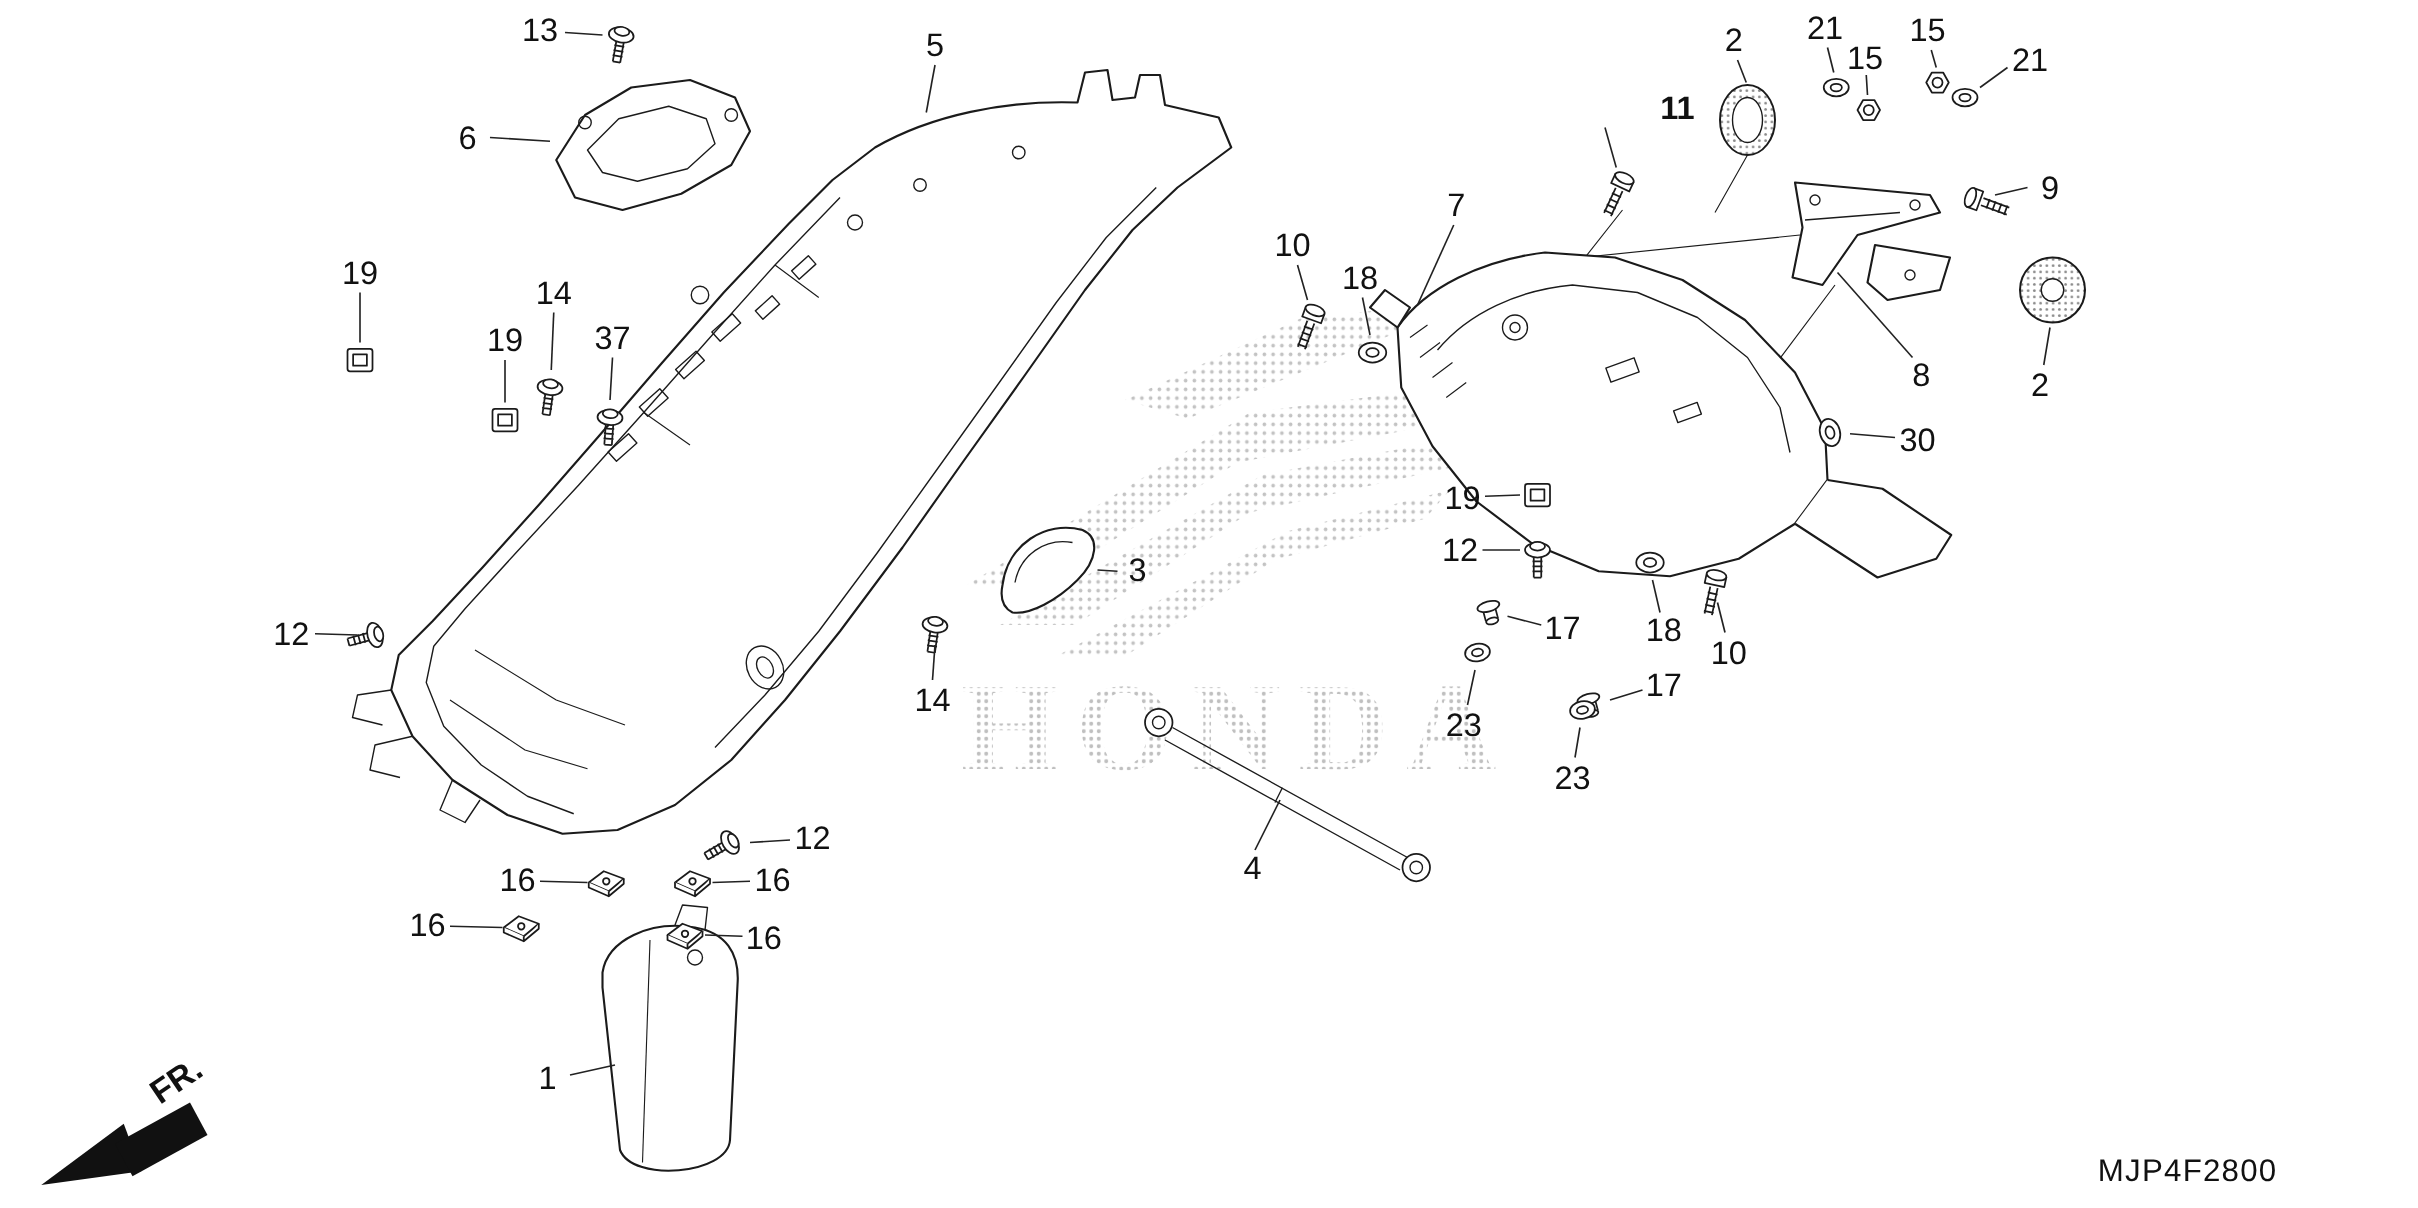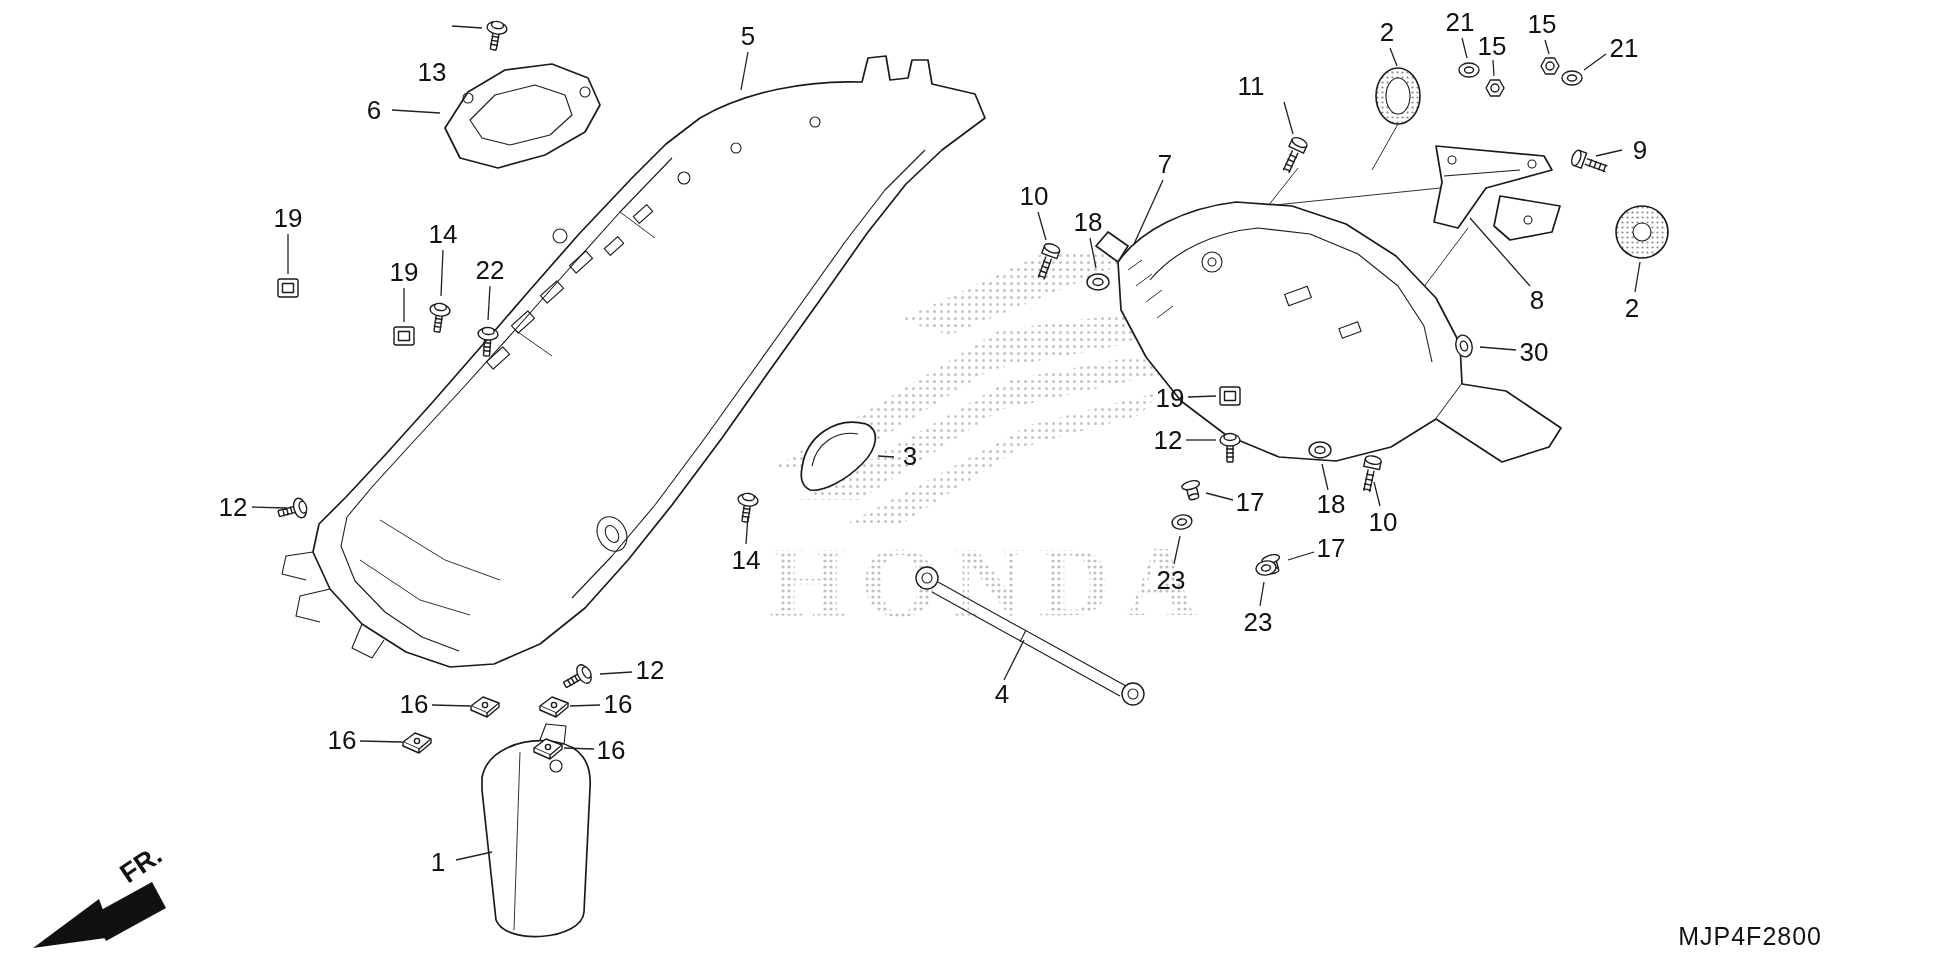--- a/index.html
+++ b/index.html
@@ -300,37 +300,37 @@
   <g>
     <path class="solid" d="M 33 948 L 99 899 L 113 937 Z"></path>
     <path class="solid" d="M 92 915 L 152 882 L 166 908 L 106 941 Z"></path>
     <text class="fr-text" x="128" y="884" transform="rotate(-34 128 884)">FR.</text>
   </g>
 
   <text class="code-text" x="1822" y="945" text-anchor="end">MJP4F2800</text>
 </svg>
 
 <div id="callout-layer" style="position:absolute;left:0;top:0;width:100%;height:100%;pointer-events:none;">
-    <div class="callout" style="left: 432px; top: 24px; margin-top: 48px;">13</div>
+    <div class="callout" style="left: 432px; top: 24px;">13</div>
     <div class="callout" style="left: 748px; top: 36px;">5</div>
     <div class="callout" style="left: 374px; top: 110px;">6</div>
     <div class="callout" style="left: 1387px; top: 32px;">2</div>
     <div class="callout" style="left: 1460px; top: 22px;">21</div>
     <div class="callout" style="left: 1492px; top: 46px;">15</div>
     <div class="callout" style="left: 1542px; top: 24px;">15</div>
     <div class="callout" style="left: 1624px; top: 48px;">21</div>
-    <div class="callout" style="left: 1251px; top: 86px;">11</div>
+    <div class="callout" style="left: 1342px; top: 86px; font-weight: bold;">11</div>
     <div class="callout" style="left: 1640px; top: 150px;">9</div>
     <div class="callout" style="left: 1165px; top: 164px;">7</div>
     <div class="callout" style="left: 1034px; top: 196px;">10</div>
     <div class="callout" style="left: 1088px; top: 222px;">18</div>
     <div class="callout" style="left: 288px; top: 218px;">19</div>
     <div class="callout" style="left: 443px; top: 234px;">14</div>
     <div class="callout" style="left: 404px; top: 272px;">19</div>
-    <div class="callout" style="left: 490px; top: 270px;">22</div>
+    <div class="callout" style="left: 490px; top: 270px;">37</div>
     <div class="callout" style="left: 1537px; top: 300px;">8</div>
     <div class="callout" style="left: 1632px; top: 308px;">2</div>
     <div class="callout" style="left: 1534px; top: 352px;">30</div>
     <div class="callout" style="left: 1170px; top: 398px;">19</div>
     <div class="callout" style="left: 1168px; top: 440px;">12</div>
     <div class="callout" style="left: 910px; top: 456px;">3</div>
     <div class="callout" style="left: 233px; top: 507px;">12</div>
     <div class="callout" style="left: 1250px; top: 502px;">17</div>
     <div class="callout" style="left: 1331px; top: 504px;">18</div>
     <div class="callout" style="left: 1383px; top: 522px;">10</div>

